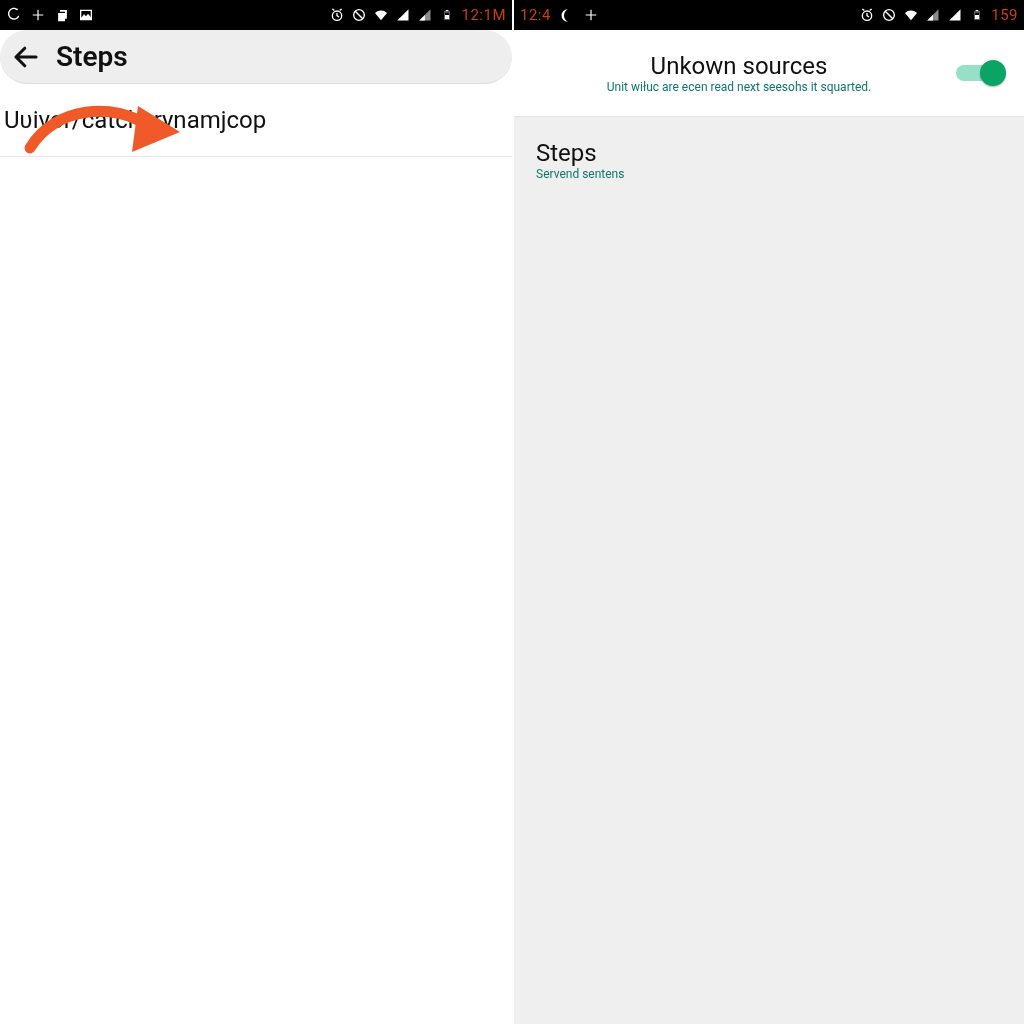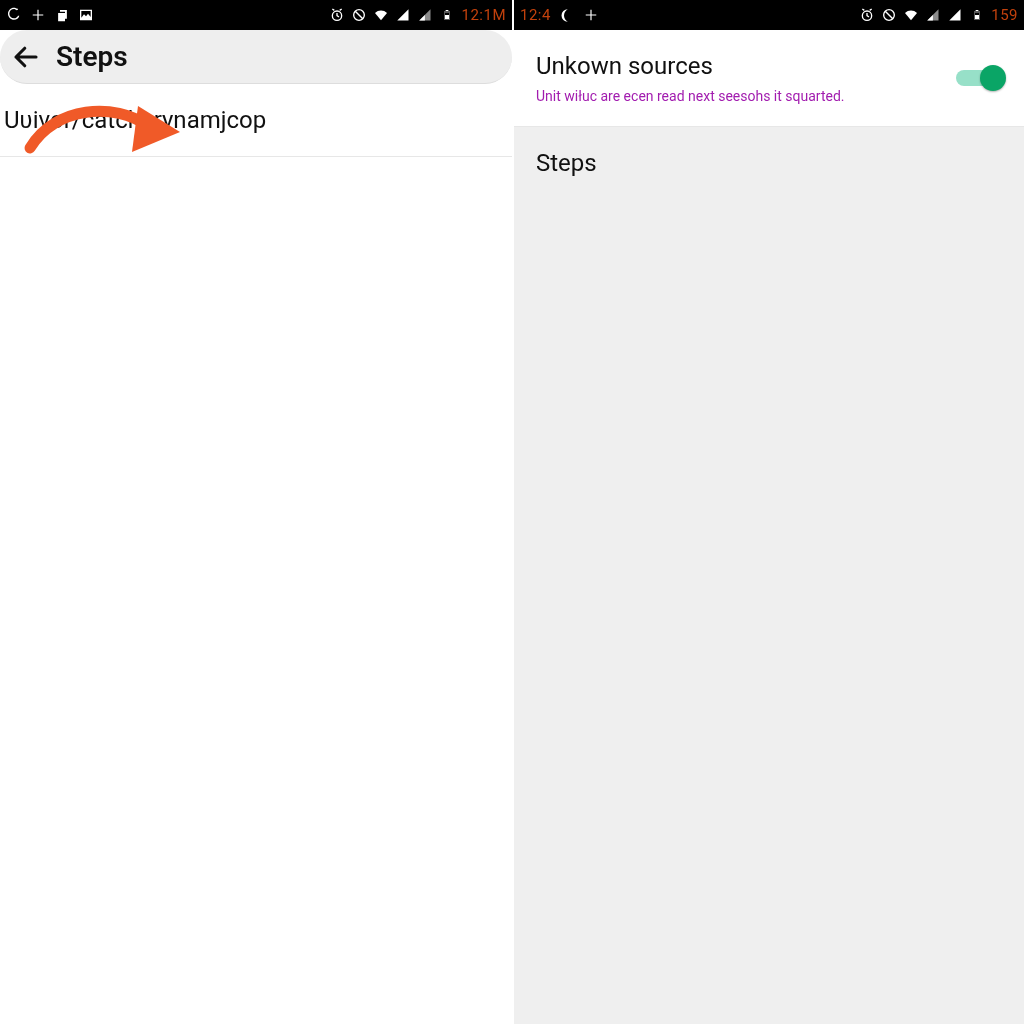--- a/index.html
+++ b/index.html
@@ -18,23 +18,23 @@
 
 
 .action-bar { height: 54px; background: #eeeeee; display: flex; align-items: center; padding: 0 12px 0 6px; border-bottom: 1px solid #ddd; gap: 10px; border-radius: 30px; }
 .back-btn { width: 40px; height: 40px; display: flex; align-items: center; justify-content: center; }
 .action-title { font-size: 28px; font-weight: 600; color: #111; }
 
 
 .list { background: #fff; }
 .row { padding: 22px 18px 22px 4px; border-bottom: 1px solid #e7e7e7; position: relative; }
 .row .title { font-size: 24px; color: #111; font-weight: 400; }
-.row .sub { font-size: 14px; color: #a21caf; margin-top: 8px; }
+.row .sub { font-size: 12px; color: #0f766e; margin-top: 0; }
 .row.with-toggle { display: flex; align-items: center; }
-.row.with-toggle .text-col { flex: 1; padding-right: 12px; }
+.row.with-toggle .text-col { flex: 1; padding-right: 12px; text-align: center; }
 
 
 .screen.right .row { padding-left: 22px; }
 
 
 .switch { width: 52px; height: 26px; position: relative; }
 .switch .track { position: absolute; top: 5px; left: 2px; width: 40px; height: 16px; border-radius: 8px; background: #97e0c8; }
 .switch .thumb { position: absolute; top: 0; right: 0; width: 26px; height: 26px; border-radius: 50%; background: #0aa566; box-shadow: 0 1px 2px rgba(0,0,0,.3); }
 
 
@@ -206,18 +206,19 @@
           <div class="title">Unkown sources</div>
           <div class="sub">Unit wiłuc are ecen read next seesohs it squarted.</div>
         </div>
         <div class="switch">
           <div class="track"></div>
           <div class="thumb"></div>
         </div>
       </div>
       <div class="row">
         <div class="title">Steps</div>
+        <div class="sub">Servend sentens</div>
       </div>
     </div>
     <div class="rest"></div>
   </div>
 
 </div>
 
 </body></html>

